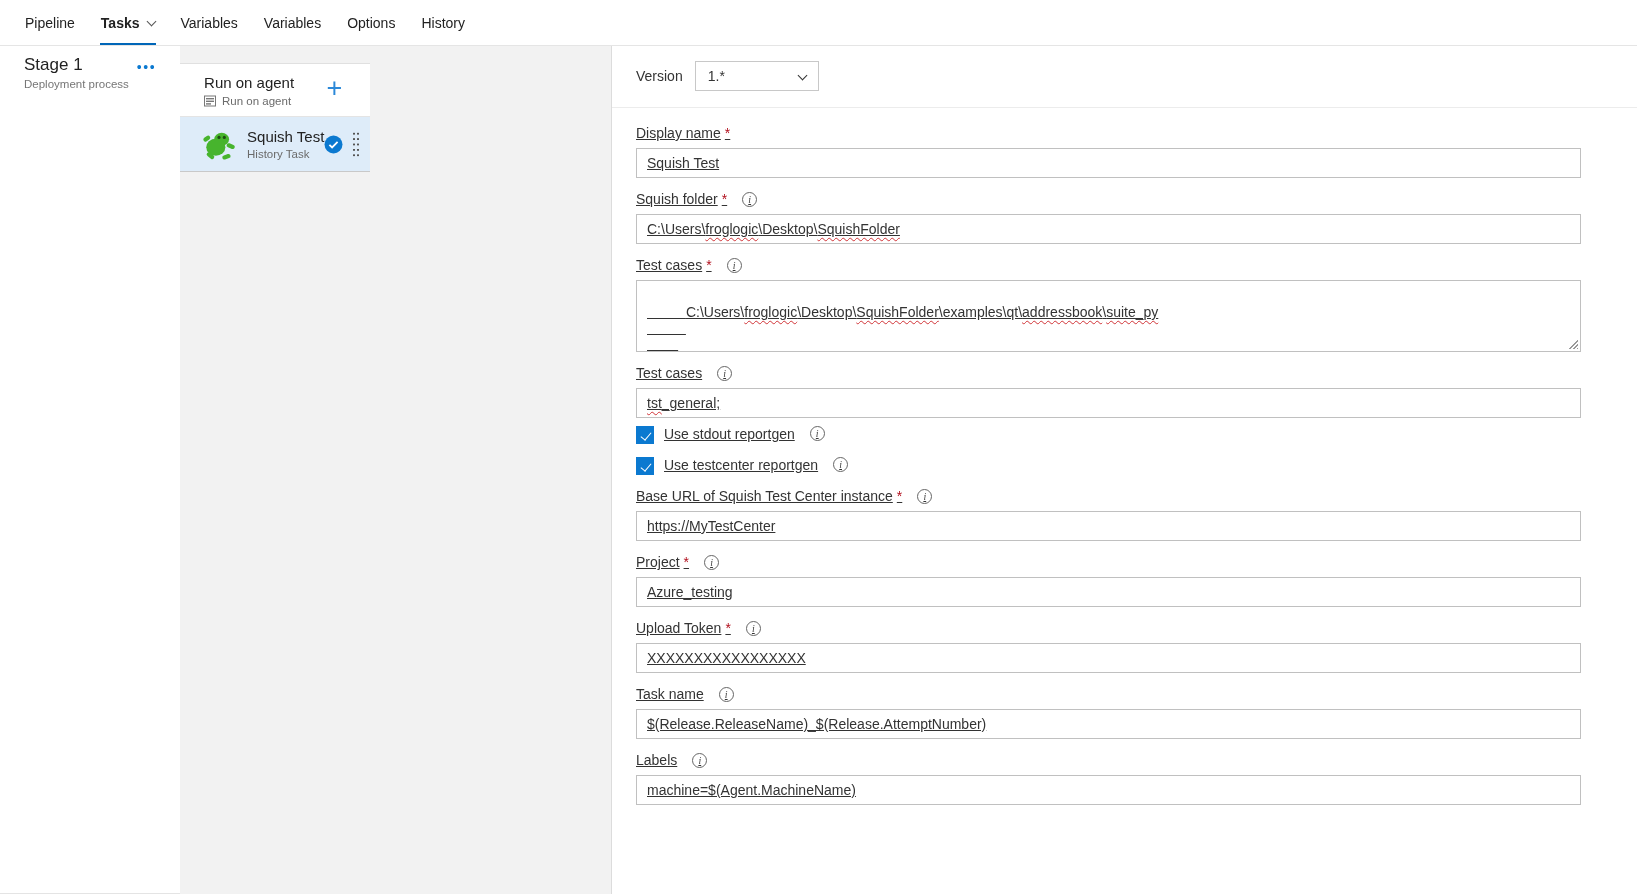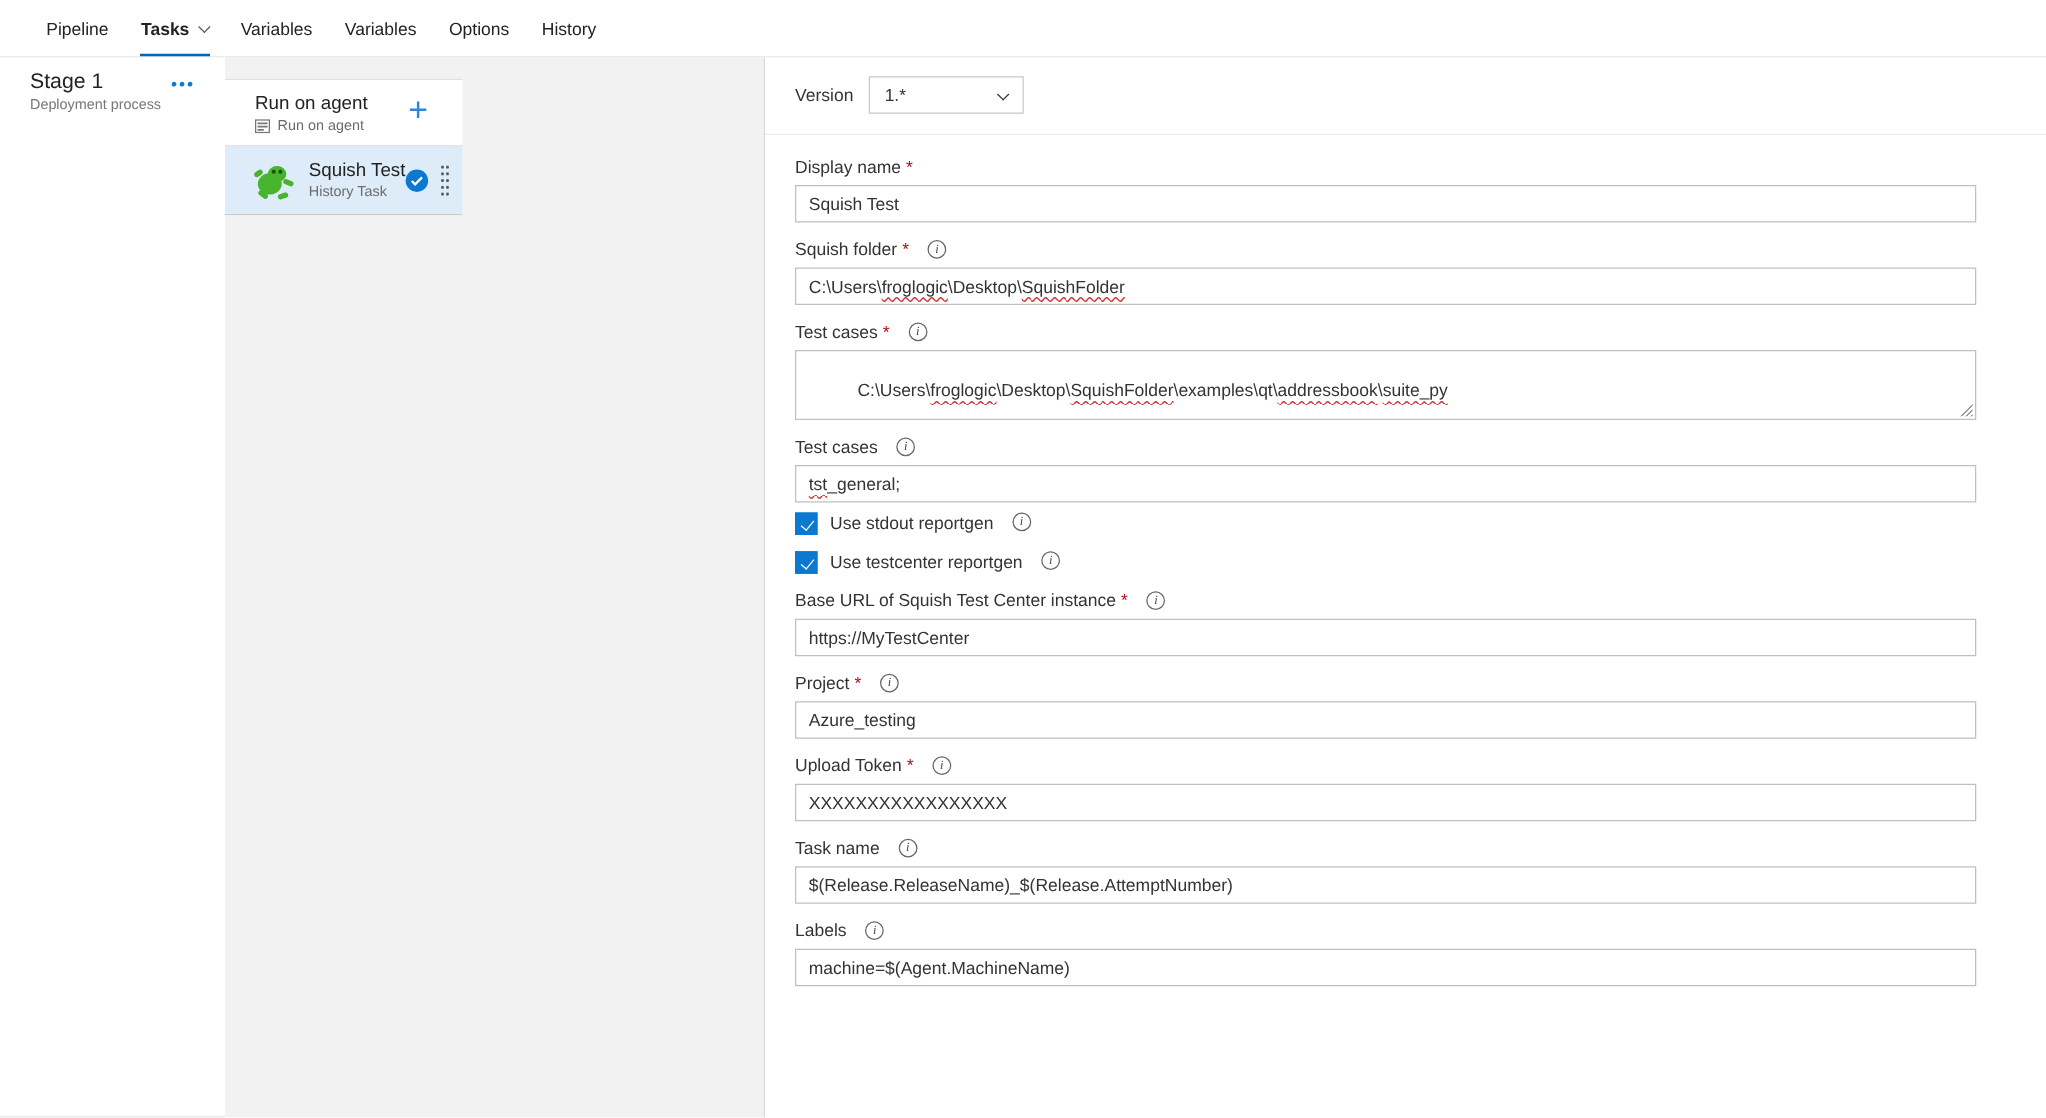--- a/index.html
+++ b/index.html
@@ -1,20 +1,20 @@
 <!DOCTYPE html>
 <html><head>
 <meta charset="utf-8">
 <style>
   * { margin:0; padding:0; box-sizing:border-box; }
   html,body { width:1637px; height:894px; overflow:hidden; }
   body { font-family:"Liberation Sans", sans-serif; font-size:14px; color:#333; background:#fff; }
 
   
-  .topnav { height:46px; display:flex; align-items:stretch; padding-left:24px; border-bottom:1px solid #e5e5e5; background:#fff; }
+  .topnav { height:46px; display:flex; align-items:stretch; padding-left:12px; border-bottom:1px solid #e5e5e5; background:#fff; }
   .tab { display:flex; align-items:center; padding:0 13px; font-size:14px; color:#222; position:relative; cursor:pointer; }
   .tab.active { font-weight:bold; }
   .tab.active::after { content:""; position:absolute; left:12px; right:12px; bottom:0; height:2px; background:#0066b8; }
   .chev-down { width:7px; height:7px; border-right:1.5px solid #555; border-bottom:1.5px solid #555; transform:rotate(45deg); margin-left:8px; margin-top:-3px; }
 
   
   .main { display:flex; height:848px; }
   .left { width:612px; min-width:612px; background:#f2f2f2; border-right:1px solid #dcdcdc; display:flex; flex-direction:row; }
   .right { flex:1; background:#fff; }
 
@@ -37,27 +37,27 @@
   .task-sub { font-size:11.5px; color:#6b6b6b; margin-top:3px; }
   .task-right { margin-left:auto; display:flex; align-items:center; gap:9px; }
   .drag-handle { width:8px; height:27px; background-image:radial-gradient(circle, #555 1px, transparent 1.25px); background-size:4px 5.4px; cursor:grab; }
 
   
   .version-section { padding:15px 24px 16px; display:flex; align-items:center; gap:12px; border-bottom:1px solid #ececec; }
   .version-label { font-size:14px; color:#333; }
   .select { width:124px; height:30px; border:1px solid #c8c8c8; display:flex; align-items:center; justify-content:space-between; padding:0 12px; cursor:pointer; background:#fff; }
   .select .chev-down { margin-top:-2px; border-color:#333; }
 
-  .form { padding:17px 56px 20px 24px; }
+  .form { padding:17px 56px 20px 24px;text-decoration:underline; }
   .group { margin-bottom:13px; }
   .label-row { display:flex; align-items:center; margin-bottom:7px; font-size:14px; color:#333; }
   .req { color:#b10e1c; margin-left:4px; }
   .info-icon { width:15px; height:15px; min-width:15px; border:1px solid #666; border-radius:50%; margin-left:15px; display:flex; align-items:center; justify-content:center; font-size:10px; color:#444; font-family:"Liberation Serif", serif; font-style:italic; cursor:pointer; }
   .input { height:30px; border:1px solid #c0c0c0; background:#fff; display:flex; align-items:center; padding:0 10px; font-size:14px; color:#333; white-space:pre; cursor:text; }
-  .textarea { height:56px; border:1px solid #c0c0c0; background:#fff; padding:7px 10px; font-size:14px; color:#333; white-space:pre; position:relative; cursor:text; }
+  .textarea { height:72px; border:1px solid #c0c0c0; background:#fff; padding:7px 10px; font-size:14px; color:#333; white-space:pre; position:relative; cursor:text; }
   .err { text-decoration:underline; text-decoration-style:wavy; text-decoration-color:#d13438; text-decoration-thickness:1px; text-underline-offset:3px; }
   .grip { position:absolute; right:2px; bottom:2px; width:10px; height:10px;
           background:linear-gradient(135deg, transparent 0 52%, #9a9a9a 52% 60%, transparent 60% 72%, #9a9a9a 72% 80%, transparent 80% 92%, #9a9a9a 92% 100%); }
 
   .cb-row { display:flex; align-items:flex-start; margin:3px 0 13px; }
   .checkbox { width:18px; height:18px; background:#0b79d0; border:1px solid #0b79d0; position:relative; cursor:pointer; }
   .checkbox::after { content:""; position:absolute; left:5.5px; top:2.5px; width:5px; height:9px; border:solid #fff; border-width:0 1.8px 1.8px 0; transform:rotate(40deg); }
   .cb-label { margin-left:10px; font-size:14px; color:#333; }
 </style>
 </head>

